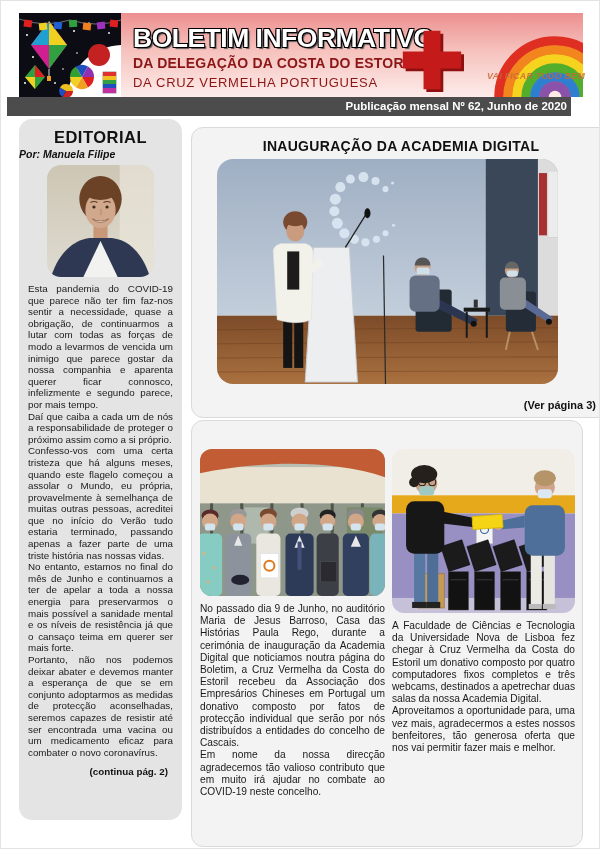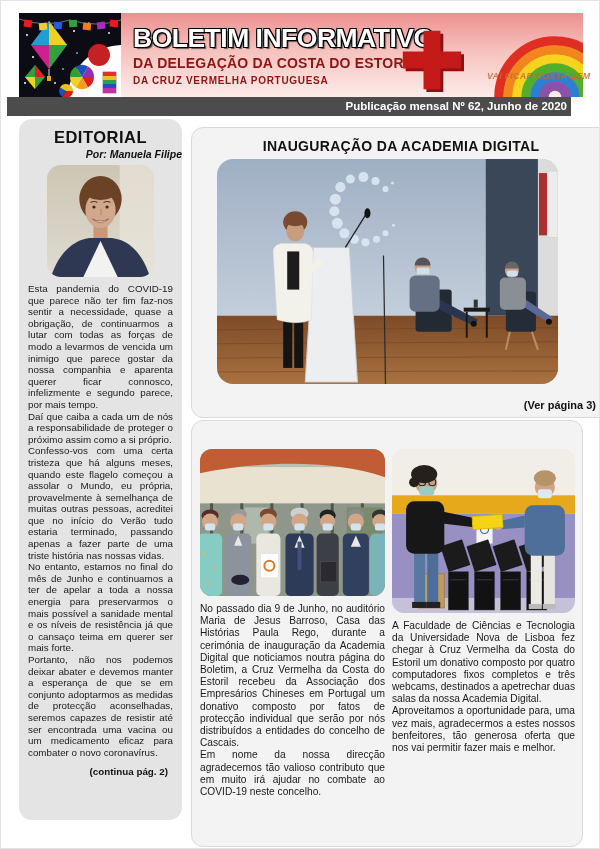--- a/index.html
+++ b/index.html
@@ -8,38 +8,38 @@
 
   
   .header-banner { position:absolute; left:18px; top:12px; width:564px; height:84px;
     background:linear-gradient(180deg,#ec9090 0%,#f6c2bd 45%,#fdecea 100%); }
   .festive-logo { position:absolute; left:18px; top:12px; width:102px; height:84px; }
   .festive-logo svg { display:block; width:100%; height:100%; }
   .header-textblock { position:absolute; left:132px; top:23px; white-space:nowrap; }
   .page-title { font-size:26.5px; font-weight:bold; letter-spacing:-0.5px; color:#ffffff; line-height:29px;
     text-shadow:-1px -1px 0 #000, 1px -1px 0 #000, -1px 1px 0 #000, 1px 1px 0 #000, 2px 2px 1px #5a5a5a; }
   .org-line1 { font-size:14px; font-weight:bold; color:#8c1616; margin-top:2px; letter-spacing:0.2px; }
-  .org-line2 { font-size:10px; font-weight:bold; color:#8c1616; margin-top:4px; letter-spacing:0.7px; }
+  .org-line2 { font-size:13px; font-weight:normal; color:#8c1616; margin-top:4px; letter-spacing:0.7px; }
   .red-cross { position:absolute; left:399px; top:27px; width:64px; height:64px; }
   .red-cross svg { display:block; width:100%; height:100%; }
   .rainbow-box { position:absolute; left:490px; top:12px; width:92px; height:84px; overflow:hidden; }
   .rainbow-box svg { display:block; width:100%; height:100%; }
   .rainbow-caption { position:absolute; left:486px; top:70px; width:96px; text-align:center;
     font-size:8.8px; font-weight:bold; font-style:italic; color:rgba(198,104,56,0.85); letter-spacing:0.3px; white-space:nowrap; }
   .issue-bar { position:absolute; left:6px; top:96px; width:564px; height:19px; background:#4c4c4c;
     color:#ffffff; font-weight:bold; font-size:11.5px; line-height:19px; text-align:right; padding-right:4px; }
 
   
   .panel { position:absolute; background:#f3f3f3; border:1px solid #dadada; border-radius:12px; }
   .panel-title { text-align:center; font-weight:bold; font-size:14px; color:#111; letter-spacing:0.3px; }
 
   
   .editorial-panel { left:18px; top:118px; width:163px; height:701px; background:#e4e4e4; border:none; border-radius:13px; }
   .editorial-heading { text-align:center; font-size:16.5px; font-weight:bold; letter-spacing:0.5px; margin-top:9px; color:#111; }
-  .editorial-byline { text-align:right; font-size:10.5px; font-weight:bold; font-style:italic; margin-top:1px; color:#111;padding-left:31px; }
+  .editorial-byline { text-align:left; font-size:10.5px; font-weight:bold; font-style:italic; margin-top:1px; color:#111; }
   .editorial-photo { width:107px; height:112px; margin:5px auto 6px auto; border-radius:14px; overflow:hidden; }
   .editorial-photo svg { display:block; width:100%; height:100%; }
   .editorial-text { padding:0 9px; font-size:9.8px; line-height:11.6px; text-align:justify; color:#1a1a1a; }
   .editorial-text p { margin:0; }
   .editorial-continuation { text-align:right; font-weight:bold; font-size:9.8px; padding:8px 14px 0 0; color:#111; }
 
   
   .academia-panel { left:190px; top:126px; width:420px; height:291px; }
   .academia-panel .panel-title { margin-top:10px; }
   .academia-photo { position:absolute; left:25px; top:31px; width:341px; height:225px; border-radius:16px; overflow:hidden; }
@@ -149,21 +149,21 @@
       <g fill="none" stroke-width="9.5">
         <path d="M8,84 A56,56 0 0 1 120,84" stroke="#df2f22"></path>
         <path d="M17,84 A47,47 0 0 1 111,84" stroke="#f2851d"></path>
         <path d="M26,84 A38,38 0 0 1 102,84" stroke="#f6d31f"></path>
         <path d="M35,84 A29,29 0 0 1 93,84" stroke="#52ae2b"></path>
         <path d="M44,84 A20,20 0 0 1 84,84" stroke="#2f7fd0"></path>
         <path d="M53,84 A11,11 0 0 1 75,84" stroke="#8a52a8"></path>
       </g>
     </svg>
   </div>
-  <div class="rainbow-caption">VAI FICAR COSTA BEM</div>
+  <div class="rainbow-caption">VAI FICAR TUDO BEM</div>
 
   <div class="issue-bar">Publicação mensal Nº 62, Junho de 2020</div>
 
   <div class="panel editorial-panel">
     <div class="editorial-heading">EDITORIAL</div>
     <div class="editorial-byline">Por: Manuela Filipe</div>
     <div class="editorial-photo">
       <svg viewBox="0 0 106 112" preserveAspectRatio="none">
         <defs>
           <linearGradient id="pbg" x1="0" y1="0" x2="0" y2="1">

